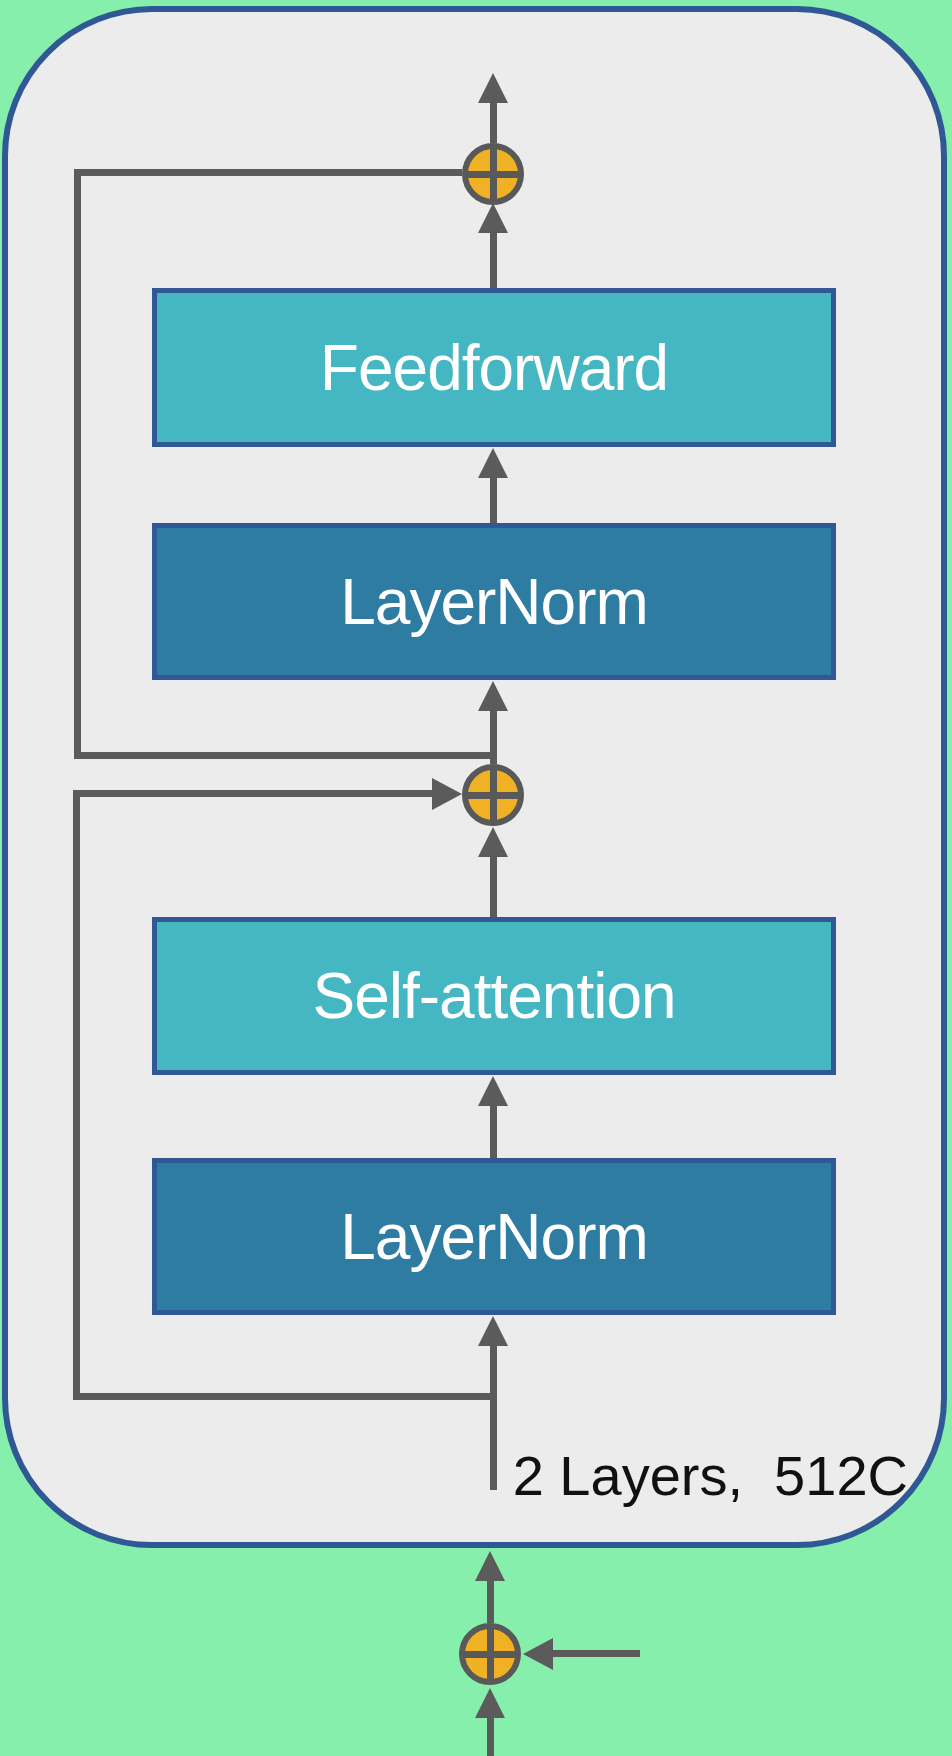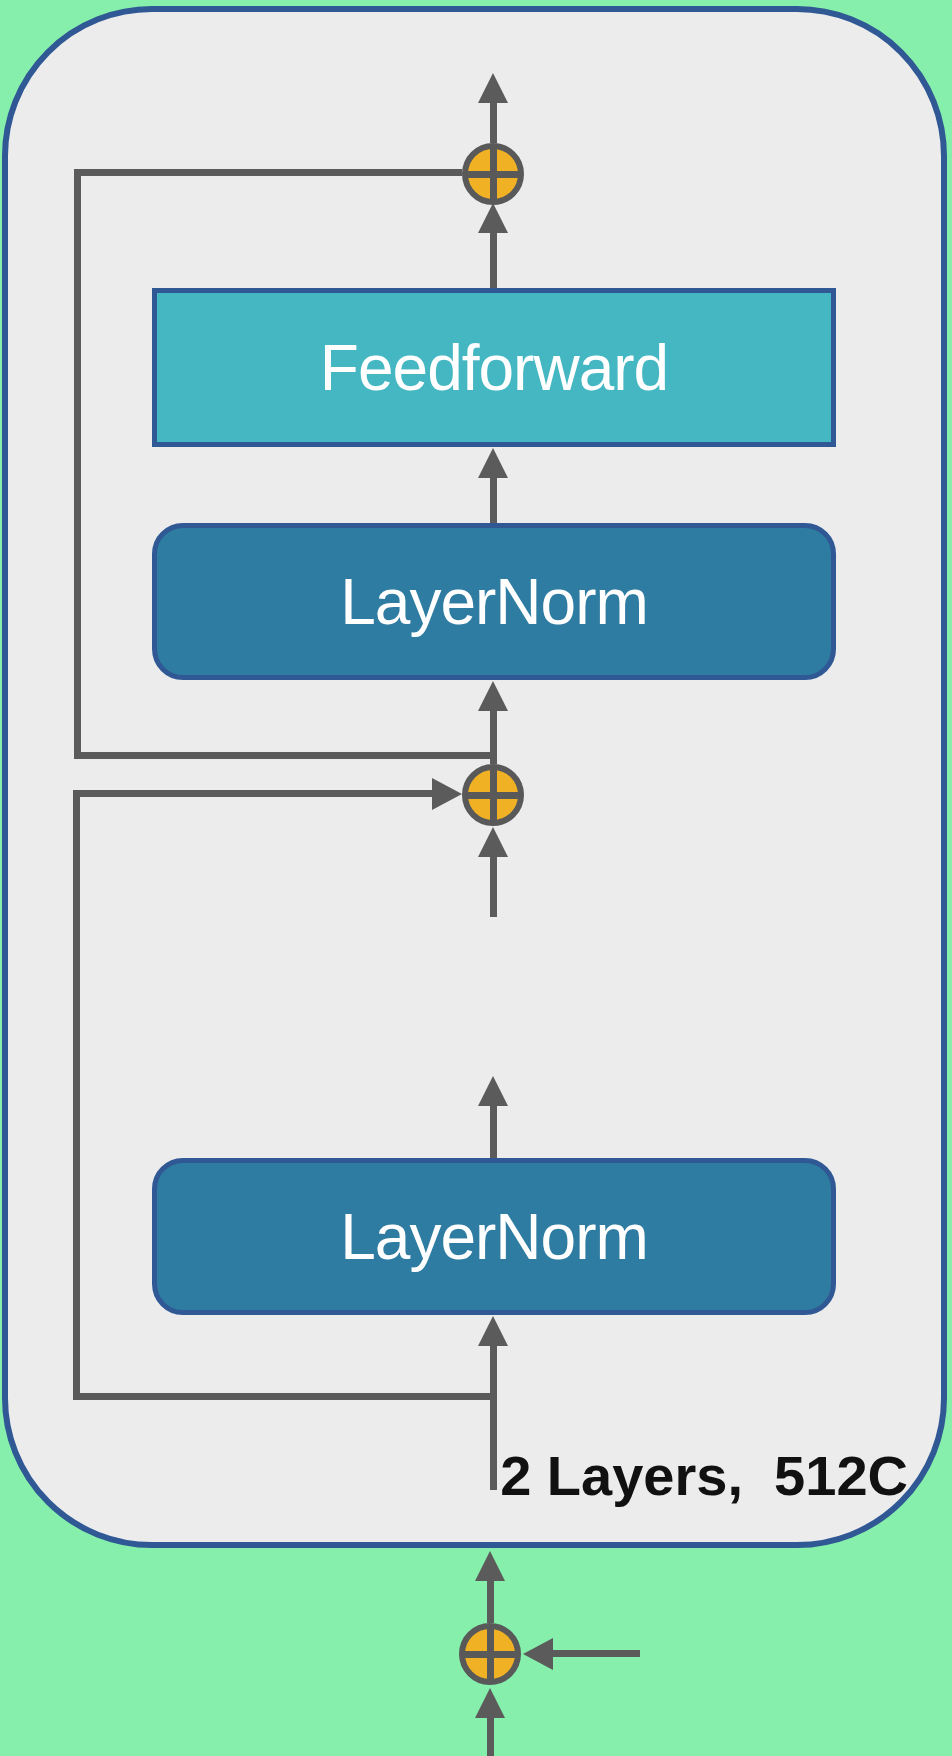--- a/index.html
+++ b/index.html
@@ -10,21 +10,21 @@
   .container{
     position:absolute;left:2px;top:6px;width:945px;height:1542px;
     box-sizing:border-box;background:#ECECEC;border:6px solid #2F5894;
     border-radius:150px;
   }
   .box{
     position:absolute;left:152px;width:684px;box-sizing:border-box;
     border:5px solid #2F5894;display:flex;align-items:center;justify-content:center;
   }
   .box-teal{background:#44B7C2;}
-  .box-blue{background:#2E7CA1;border-radius:31px;}
+  .box-blue{background:#2E7CA1;}
   .box-label{color:#FFFFFF;font-size:64px;letter-spacing:-1px;}
   .line{position:absolute;background:#5B5B5B;}
   .arr-up{
     position:absolute;width:0;height:0;
     border-left:15px solid transparent;border-right:15px solid transparent;
     border-bottom:30px solid #5B5B5B;
   }
   .arr-right{
     position:absolute;width:0;height:0;
     border-top:16px solid transparent;border-bottom:16px solid transparent;
@@ -40,21 +40,21 @@
     background:#F0B125;border:6px solid #595959;border-radius:50%;
   }
   .add-circle .cross-h{
     position:absolute;left:0;right:0;top:50%;margin-top:-3.5px;height:7px;background:#595959;
   }
   .add-circle .cross-v{
     position:absolute;top:0;bottom:0;left:50%;margin-left:-3.5px;width:7px;background:#595959;
   }
   .annotation{
     position:absolute;right:44px;top:1443px;font-size:56px;color:#111111;
-    white-space:pre;letter-spacing:0px;font-weight:bold;
+    white-space:pre;letter-spacing:0px;
   }
   .input-label{
     position:absolute;left:640px;top:1621px;font-size:74px;color:#000000;
     letter-spacing:2px;white-space:pre;
   }
 </style>
 </head>
 <body>
 
 <div class="canvas">
@@ -92,20 +92,23 @@
   <div class="line" style="left:490px;top:1344px;width:7px;height:146px;"></div>
 
   <div class="box box-teal" style="top:288px;height:159px;">
     <span class="box-label">Feedforward</span>
   </div>
 
   <div class="box box-blue" style="top:523px;height:157px;">
     <span class="box-label">LayerNorm</span>
   </div>
 
+  <div class="box box-teal" style="top:917px;height:158px;">
+    <span class="box-label">Self-attention</span>
+  </div>
 
   <div class="box box-blue" style="top:1158px;height:157px;">
     <span class="box-label">LayerNorm</span>
   </div>
 
   <div class="add-circle" style="left:462px;top:143px;">
     <div class="cross-h"></div>
     <div class="cross-v"></div>
   </div>
 

